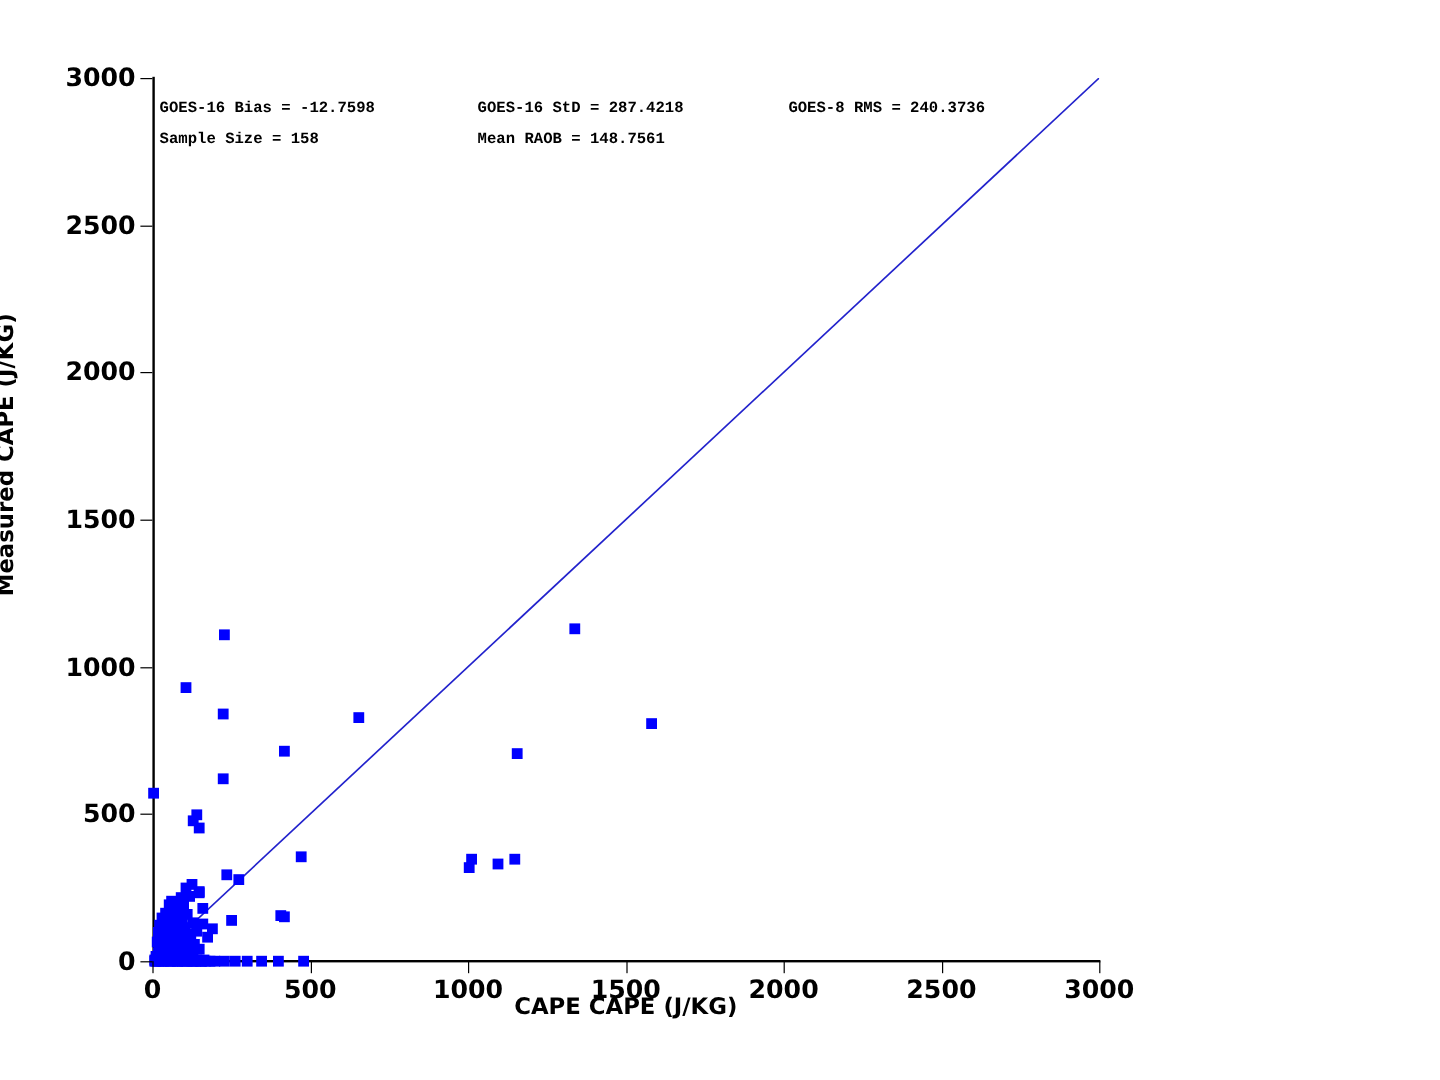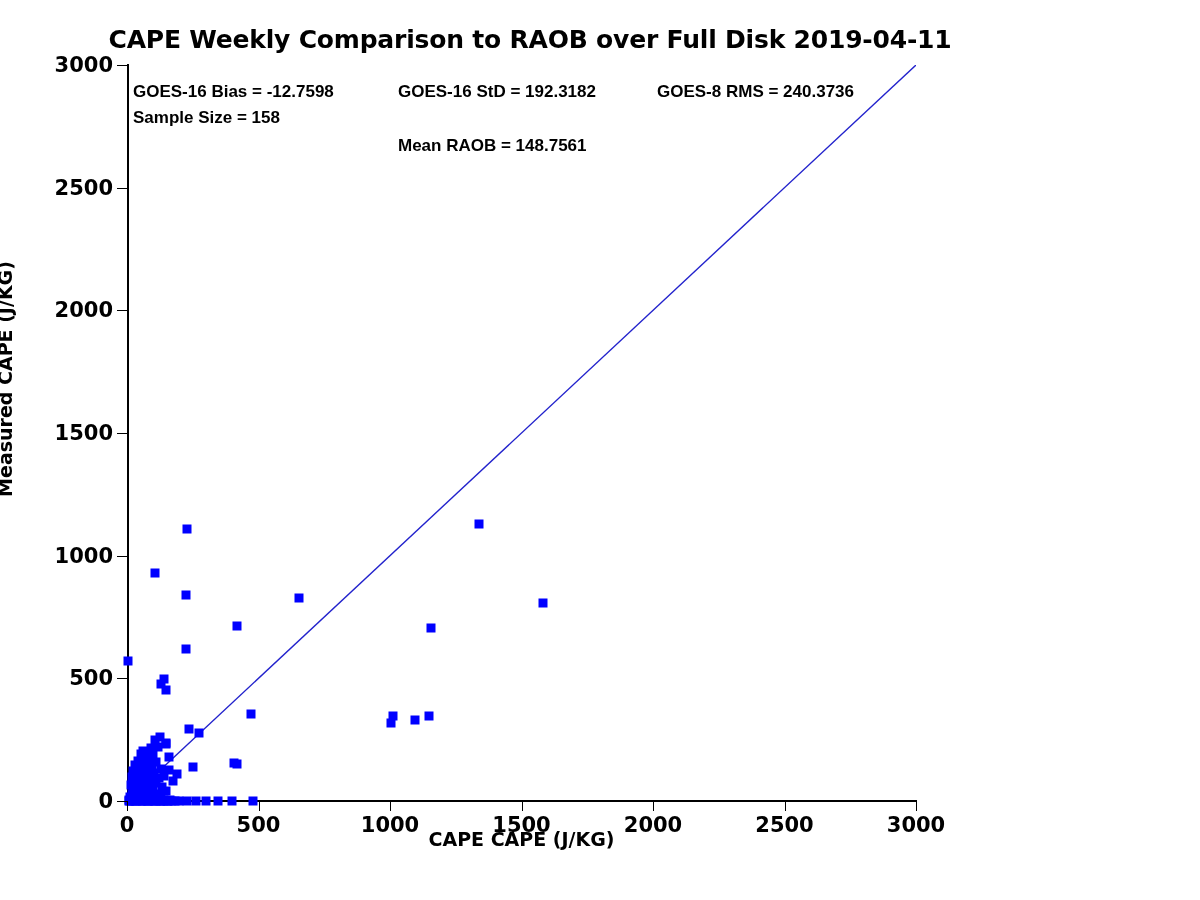--- a/index.html
+++ b/index.html
@@ -110,25 +110,25 @@
     transform: rotate(-90deg);
     transform-origin: center center;
     font-size: 19px;
     font-weight: bold;
     color: #000000;
     font-family: "DejaVu Sans", sans-serif;
   }
   
   .stat-text {
     position: absolute;
-    font-size: 17px;
+    font-size: 13px;
     font-weight: bold;
     color: #000000;
     white-space: nowrap;
-    font-family: Liberation Sans, sans-serif;
+    font-family: Liberation Mono, monospace;
   }
   
   #one-to-one-line {
     position: absolute;
     left: 0;
     top: 0;
     width: 789px;
     height: 736px;
     pointer-events: none;
   }
@@ -174,21 +174,20 @@
     letter-spacing: 0.5px;
     color: #000000;
     font-family: "DejaVu Sans", sans-serif;
   }
 </style>
 </head>
 <body>
 
 <div id="figure">
 
-  <div id="chart-title">CAPE Weekly Comparison to RAOB over Full Disk 2019-04-11</div>
 
   <div id="axis-left"></div>
   <div id="axis-bottom"></div>
 
   <div id="plot-area">
 
     <svg id="one-to-one-line" viewBox="0 0 789 736" preserveAspectRatio="none">
       <line id="ref-line" x1="0" y1="736" x2="789" y2="0" stroke="#2222cc" stroke-width="1.4" fill="none"></line>
     </svg>
 
@@ -352,20 +351,20 @@
       </div>
 
   </div>
 
   <div id="xlabel">CAPE CAPE (J/KG)</div>
 
   <div id="ylabel">Measured CAPE (J/KG)</div>
 
   <div id="stats-layer">
       <div class="stat-text" style="left: 133px; top: 82px;">GOES-16 Bias = -12.7598</div>
-      <div class="stat-text" style="left: 398px; top: 82px;">GOES-16 StD = 192.3182</div>
+      <div class="stat-text" style="left: 398px; top: 82px;">GOES-16 StD = 287.4218</div>
       <div class="stat-text" style="left: 657px; top: 82px;">GOES-8 RMS = 240.3736</div>
       <div class="stat-text" style="left: 133px; top: 108px;">Sample Size = 158</div>
-      <div class="stat-text" style="left: 398px; top: 108px; margin-top: 28px;">Mean RAOB = 148.7561</div>
+      <div class="stat-text" style="left: 398px; top: 108px;">Mean RAOB = 148.7561</div>
     </div>
 
 
 </div>
 
 </body></html>

